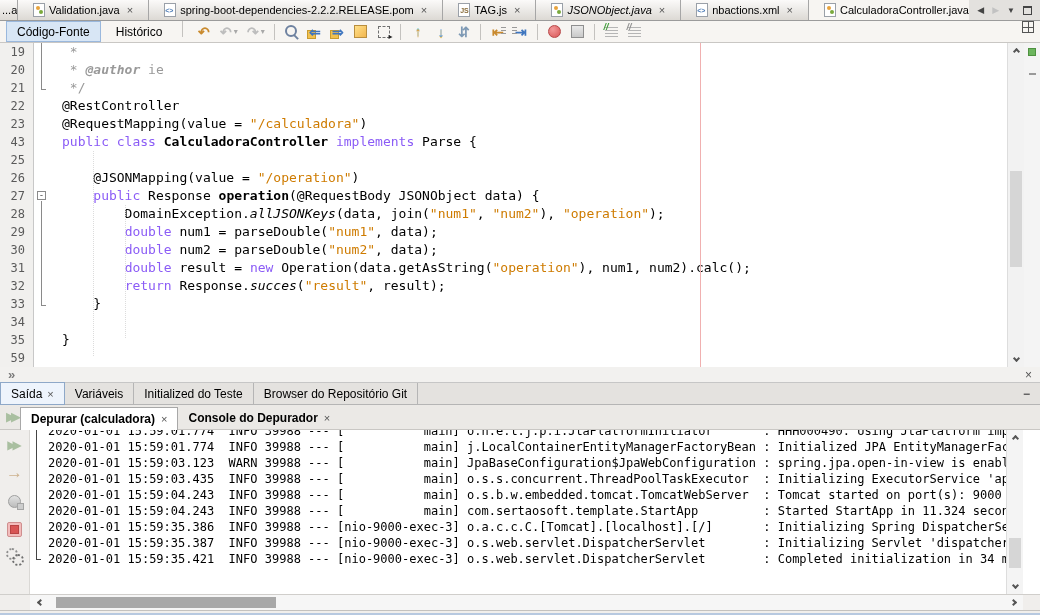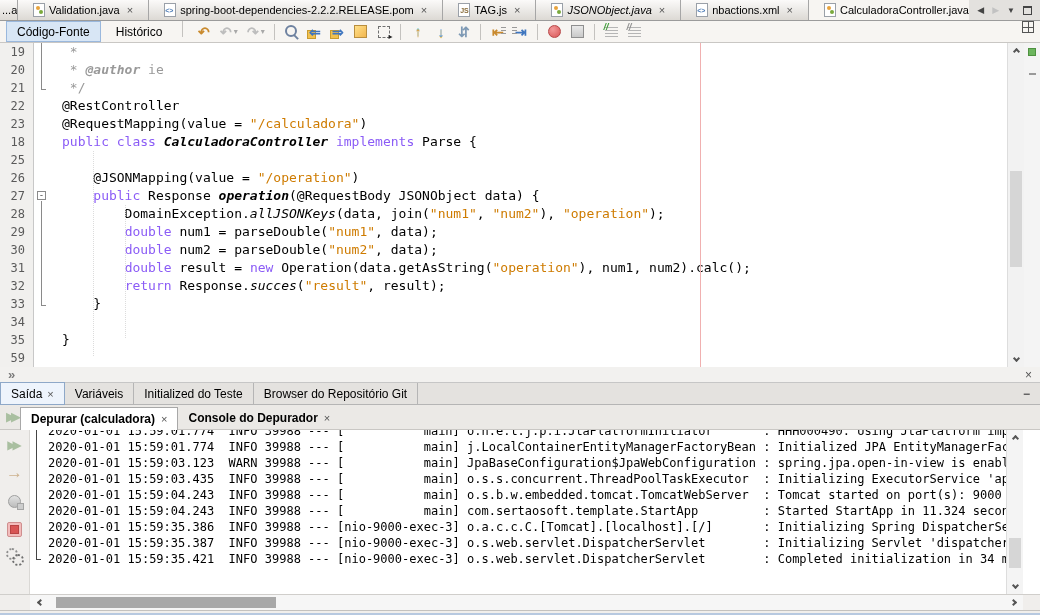--- a/index.html
+++ b/index.html
@@ -96,21 +96,21 @@
   .fold.end::before{content:"";position:absolute;left:7px;top:0;height:10px;width:4px;
       border-left:1px solid #8a8a8a;border-bottom:1px solid #8a8a8a;}
   .fold.box::before{content:"";position:absolute;left:7px;top:14px;bottom:0;border-left:1px solid #8a8a8a;}
   .foldbox{position:absolute;left:3px;top:4px;width:9px;height:9px;border:1px solid #8a8a8a;background:#fff;
       font-size:9px;line-height:7px;text-align:center;color:#444;cursor:pointer;}
   .ct{padding-left:12px;}
   .sg-kw{color:#8b5cf6;}
   .sg-str{color:#ce7b00;}
   .sg-cmt{color:#999999;}
   .sg-cmtb{color:#999999;font-weight:bold;font-style:italic;}
-  .sg-b{font-weight:bold;font-style:italic;}
+  .sg-b{font-weight:bold;}
   .sg-i{font-style:italic;}
   .redline{position:absolute;left:700px;top:0;bottom:0;width:1px;background:#f0b0b0;}
   .iguide{position:absolute;width:0;border-left:1px dotted #dcdcdc;}
   .iguide.g1{left:93px;top:108px;height:205px;}
   .iguide.g2{left:125px;top:162px;height:133px;}
   .evscroll{position:absolute;right:16px;top:0;bottom:0;width:17px;background:#f2f2f2;border-left:1px solid #ddd;}
   .estripe{position:absolute;right:0;top:0;bottom:0;width:16px;background:#f4f4f4;}
   .okbox{position:absolute;top:5px;left:4px;width:8px;height:8px;background:#6cb55e;border:1px solid #4e9140;}
   .stripemark{position:absolute;top:30px;left:5px;width:7px;height:2px;background:#9a9a9a;}
   .chev{display:inline-block;width:5px;height:5px;border-right:2px solid #555;border-bottom:2px solid #555;}
@@ -258,21 +258,21 @@
     <span class="split"></span>
   </div>
 
   <div class="editor">
     <div id="code-lines">
         <div class="cl"><span class="ln">19</span><span class="fold line"></span><span class="ct"><span class="sg-cmt"> *</span></span></div>
         <div class="cl"><span class="ln">20</span><span class="fold line"></span><span class="ct"><span class="sg-cmt"> * </span><span class="sg-cmtb">@author</span><span class="sg-cmt"> ie</span></span></div>
         <div class="cl"><span class="ln">21</span><span class="fold end"></span><span class="ct"><span class="sg-cmt"> */</span></span></div>
         <div class="cl"><span class="ln">22</span><span class="fold "></span><span class="ct"><span class="sg-plain">@RestController</span></span></div>
         <div class="cl"><span class="ln">23</span><span class="fold "></span><span class="ct"><span class="sg-plain">@RequestMapping(value = </span><span class="sg-str">"/calculadora"</span><span class="sg-plain">)</span></span></div>
-        <div class="cl"><span class="ln">18</span><span class="fold "></span><span class="ct"><span class="sg-kw">public class </span><span class="sg-b">CalculadoraController</span><span class="sg-plain"> </span><span class="sg-kw">implements</span><span class="sg-plain"> Parse {</span></span></div>
+        <div class="cl"><span class="ln">43</span><span class="fold "></span><span class="ct"><span class="sg-kw">public class </span><span class="sg-b">CalculadoraController</span><span class="sg-plain"> </span><span class="sg-kw">implements</span><span class="sg-plain"> Parse {</span></span></div>
         <div class="cl"><span class="ln">25</span><span class="fold "></span><span class="ct"></span></div>
         <div class="cl"><span class="ln">26</span><span class="fold "></span><span class="ct"><span class="sg-plain">    @JSONMapping(value = </span><span class="sg-str">"/operation"</span><span class="sg-plain">)</span></span></div>
         <div class="cl"><span class="ln">27</span><span class="fold box"><span class="foldbox">-</span></span><span class="ct"><span class="sg-plain">    </span><span class="sg-kw">public</span><span class="sg-plain"> Response </span><span class="sg-b">operation</span><span class="sg-plain">(@RequestBody JSONObject data) {</span></span></div>
         <div class="cl"><span class="ln">28</span><span class="fold line"></span><span class="ct"><span class="sg-plain">        DomainException.</span><span class="sg-i">allJSONKeys</span><span class="sg-plain">(data, join(</span><span class="sg-str">"num1"</span><span class="sg-plain">, </span><span class="sg-str">"num2"</span><span class="sg-plain">), </span><span class="sg-str">"operation"</span><span class="sg-plain">);</span></span></div>
         <div class="cl"><span class="ln">29</span><span class="fold line"></span><span class="ct"><span class="sg-plain">        </span><span class="sg-kw">double</span><span class="sg-plain"> num1 = parseDouble(</span><span class="sg-str">"num1"</span><span class="sg-plain">, data);</span></span></div>
         <div class="cl"><span class="ln">30</span><span class="fold line"></span><span class="ct"><span class="sg-plain">        </span><span class="sg-kw">double</span><span class="sg-plain"> num2 = parseDouble(</span><span class="sg-str">"num2"</span><span class="sg-plain">, data);</span></span></div>
         <div class="cl"><span class="ln">31</span><span class="fold line"></span><span class="ct"><span class="sg-plain">        </span><span class="sg-kw">double</span><span class="sg-plain"> result = </span><span class="sg-kw">new</span><span class="sg-plain"> Operation(data.getAsString(</span><span class="sg-str">"operation"</span><span class="sg-plain">), num1, num2).calc();</span></span></div>
         <div class="cl"><span class="ln">32</span><span class="fold line"></span><span class="ct"><span class="sg-plain">        </span><span class="sg-kw">return</span><span class="sg-plain"> Response.</span><span class="sg-i">succes</span><span class="sg-plain">(</span><span class="sg-str">"result"</span><span class="sg-plain">, result);</span></span></div>
         <div class="cl"><span class="ln">33</span><span class="fold end"></span><span class="ct"><span class="sg-plain">    }</span></span></div>
         <div class="cl"><span class="ln">34</span><span class="fold "></span><span class="ct"></span></div>

